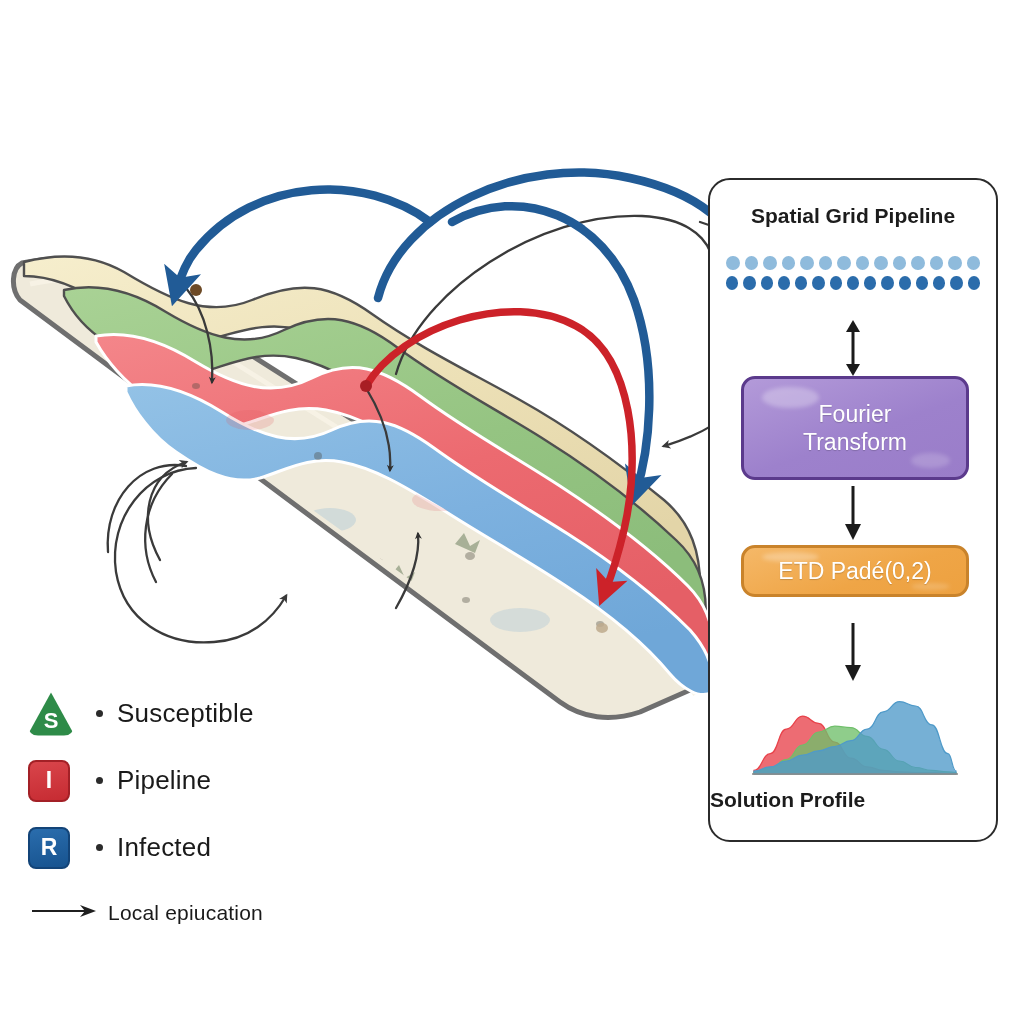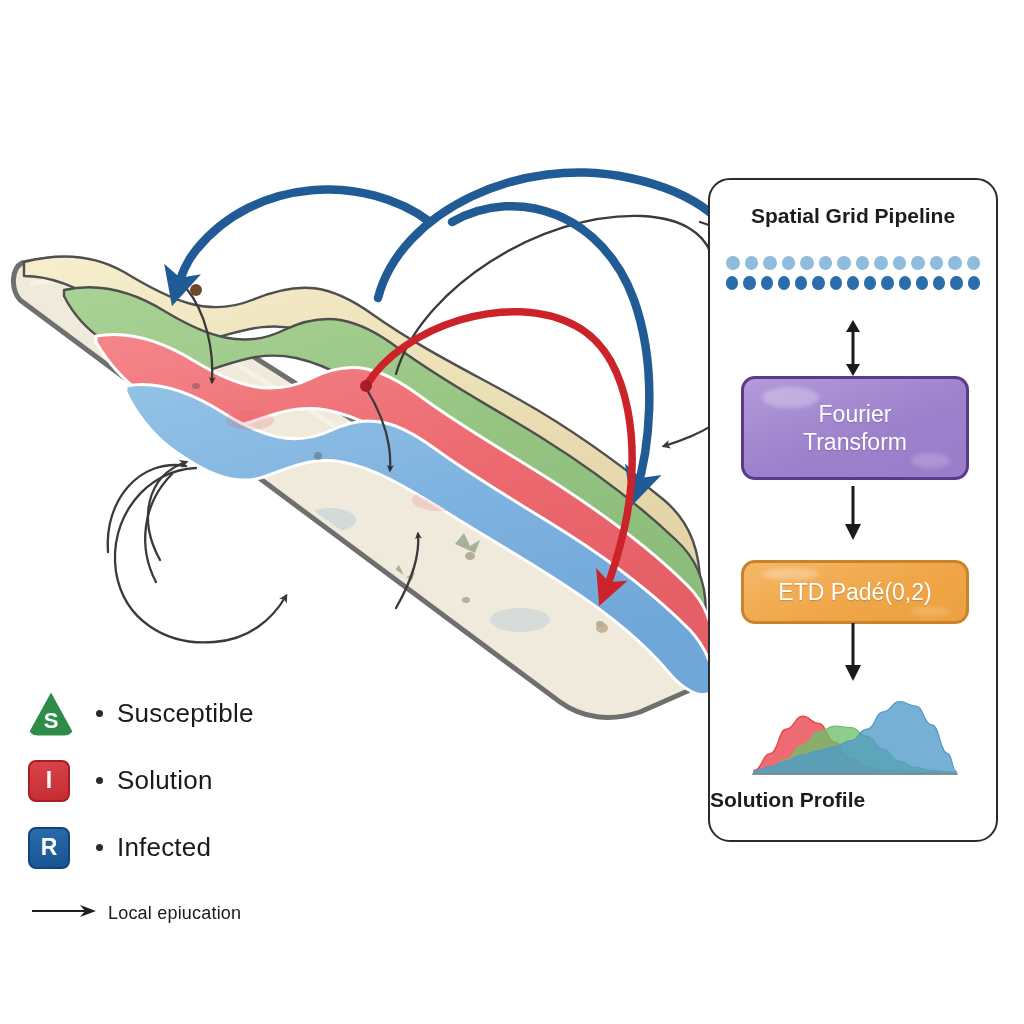--- a/index.html
+++ b/index.html
@@ -55,21 +55,21 @@
   .legend-dot {
     width: 7px; height: 7px; background: #2b2b2b; border-radius: 50%;
     margin: 0 14px 0 8px; flex: none;
   }
   .legend-label { font-size: 26px; color: #1a1a1a; letter-spacing: .2px; text-align: right; }
 
   
   .arrow-legend { position: absolute; left: 30px; top: 888px; width: 430px; }
   .arrow-row { display: flex; align-items: center; height: 50px; }
   .arrow-glyph { width: 78px; flex: none; }
-  .arrow-text { font-size: 18px; color: #1a1a1a; letter-spacing: .2px; }
+  .arrow-text { font-size: 21px; color: #1a1a1a; letter-spacing: .2px; }
 
   
   .panel {
     position: absolute; left: 708px; top: 178px;
     width: 290px; height: 664px;
     background: #ffffff;
     border: 2px solid #2b2b2b;
     border-radius: 22px;
   }
   .panel-title {
@@ -105,21 +105,21 @@
     width: 18%; height: 16%; border-radius: 50%;
     background: rgba(255,255,255,.18);
     filter: blur(2px);
   }
   .proc-box.fourier {
     top: 196px; height: 104px;
     background: linear-gradient(160deg,#b39ad9 0%, #9d81cc 55%, #9a7dc9 100%);
     border: 3px solid #5b3a8c;
   }
   .proc-box.etd {
-    top: 380px; height: 64px;
+    top: 365px; height: 52px;
     background: linear-gradient(160deg,#f5b868 0%, #efa546 60%, #eda140 100%);
     border: 3px solid #c9832b;
   }
   .proc-box span { position: relative; z-index: 2; }
 
   .profile-chart { position: absolute; left: 38px; top: 510px; width: 214px; height: 90px; }
   .panel-caption {
     position: absolute; left: 0; right: 0; top: 608px;
     font-size: 21px; font-weight: 700; color: #1c1c1c;
   }
@@ -286,21 +286,21 @@
         <div class="badge-shield">S</div>
       </div>
       <span class="legend-dot"></span>
       <span class="legend-label">Susceptible</span>
     </div>
     <div class="legend-row">
       <div class="badge-wrap">
         <div class="badge infected">I</div>
       </div>
       <span class="legend-dot"></span>
-      <span class="legend-label">Solution</span>
+      <span class="legend-label">Pipeline</span>
     </div>
     <div class="legend-row">
       <div class="badge-wrap">
         <div class="badge recovered">R</div>
       </div>
       <span class="legend-dot"></span>
       <span class="legend-label">Infected</span>
     </div>
   </div>
 

